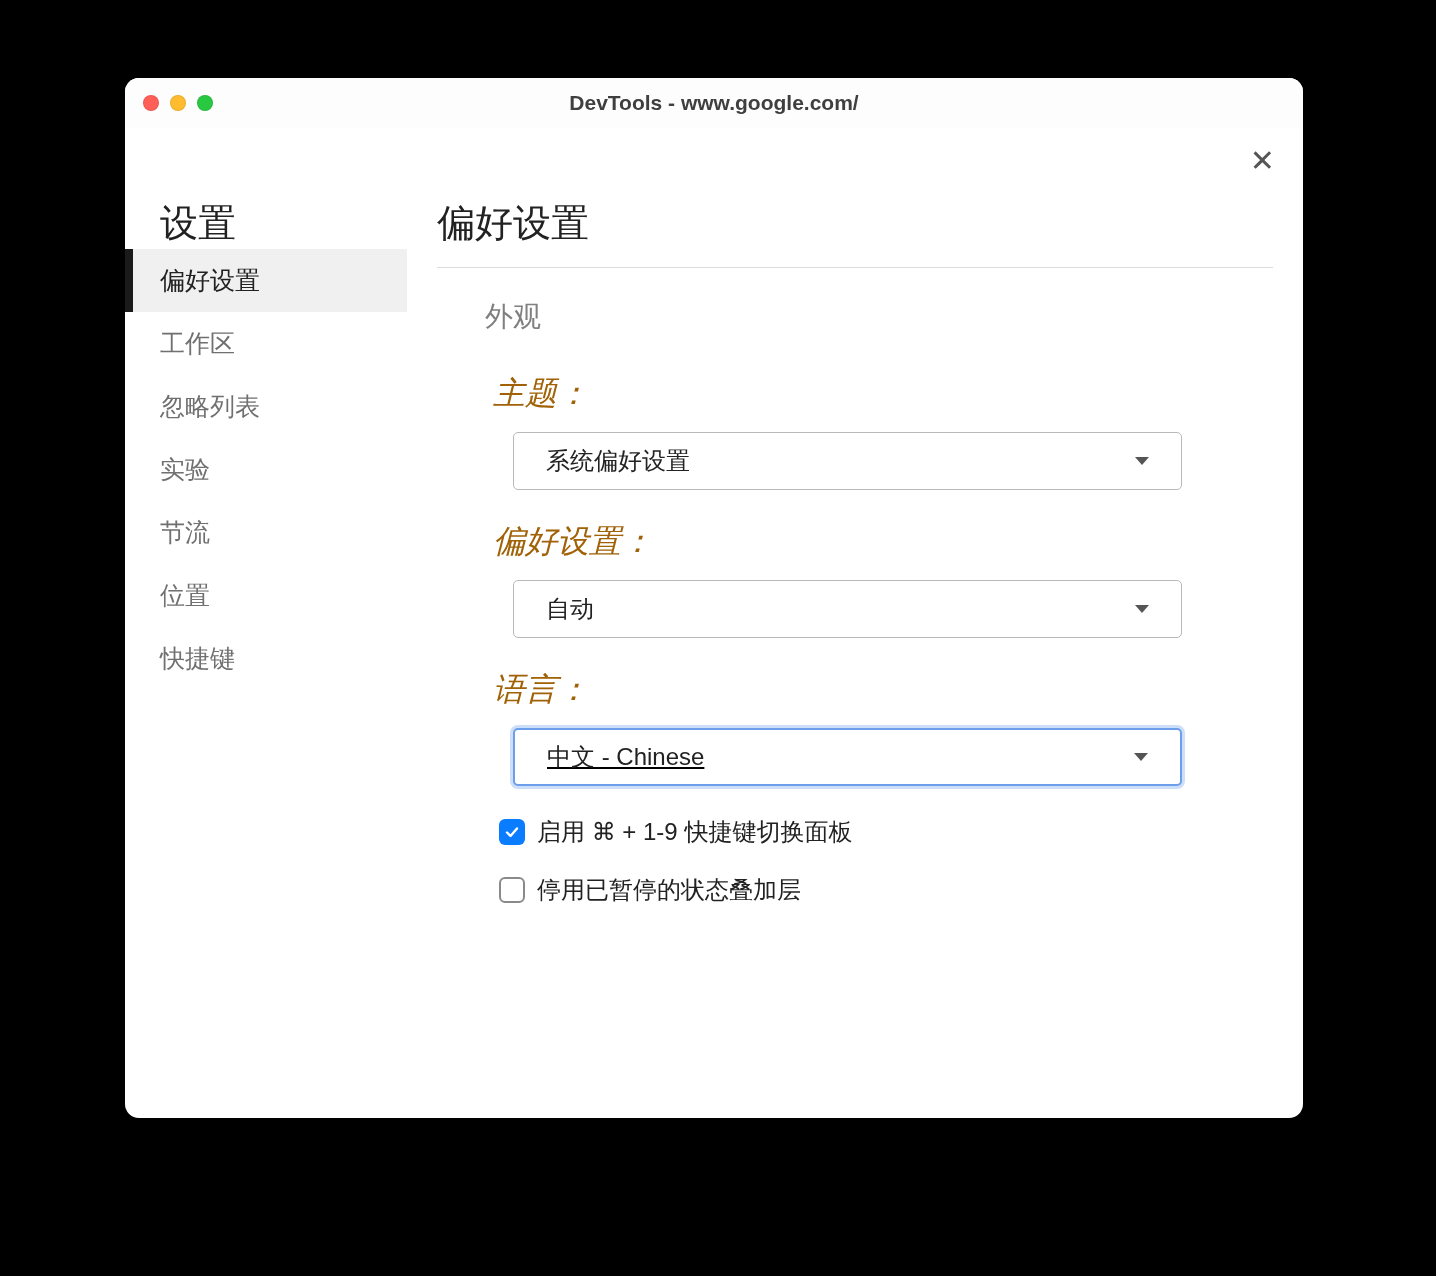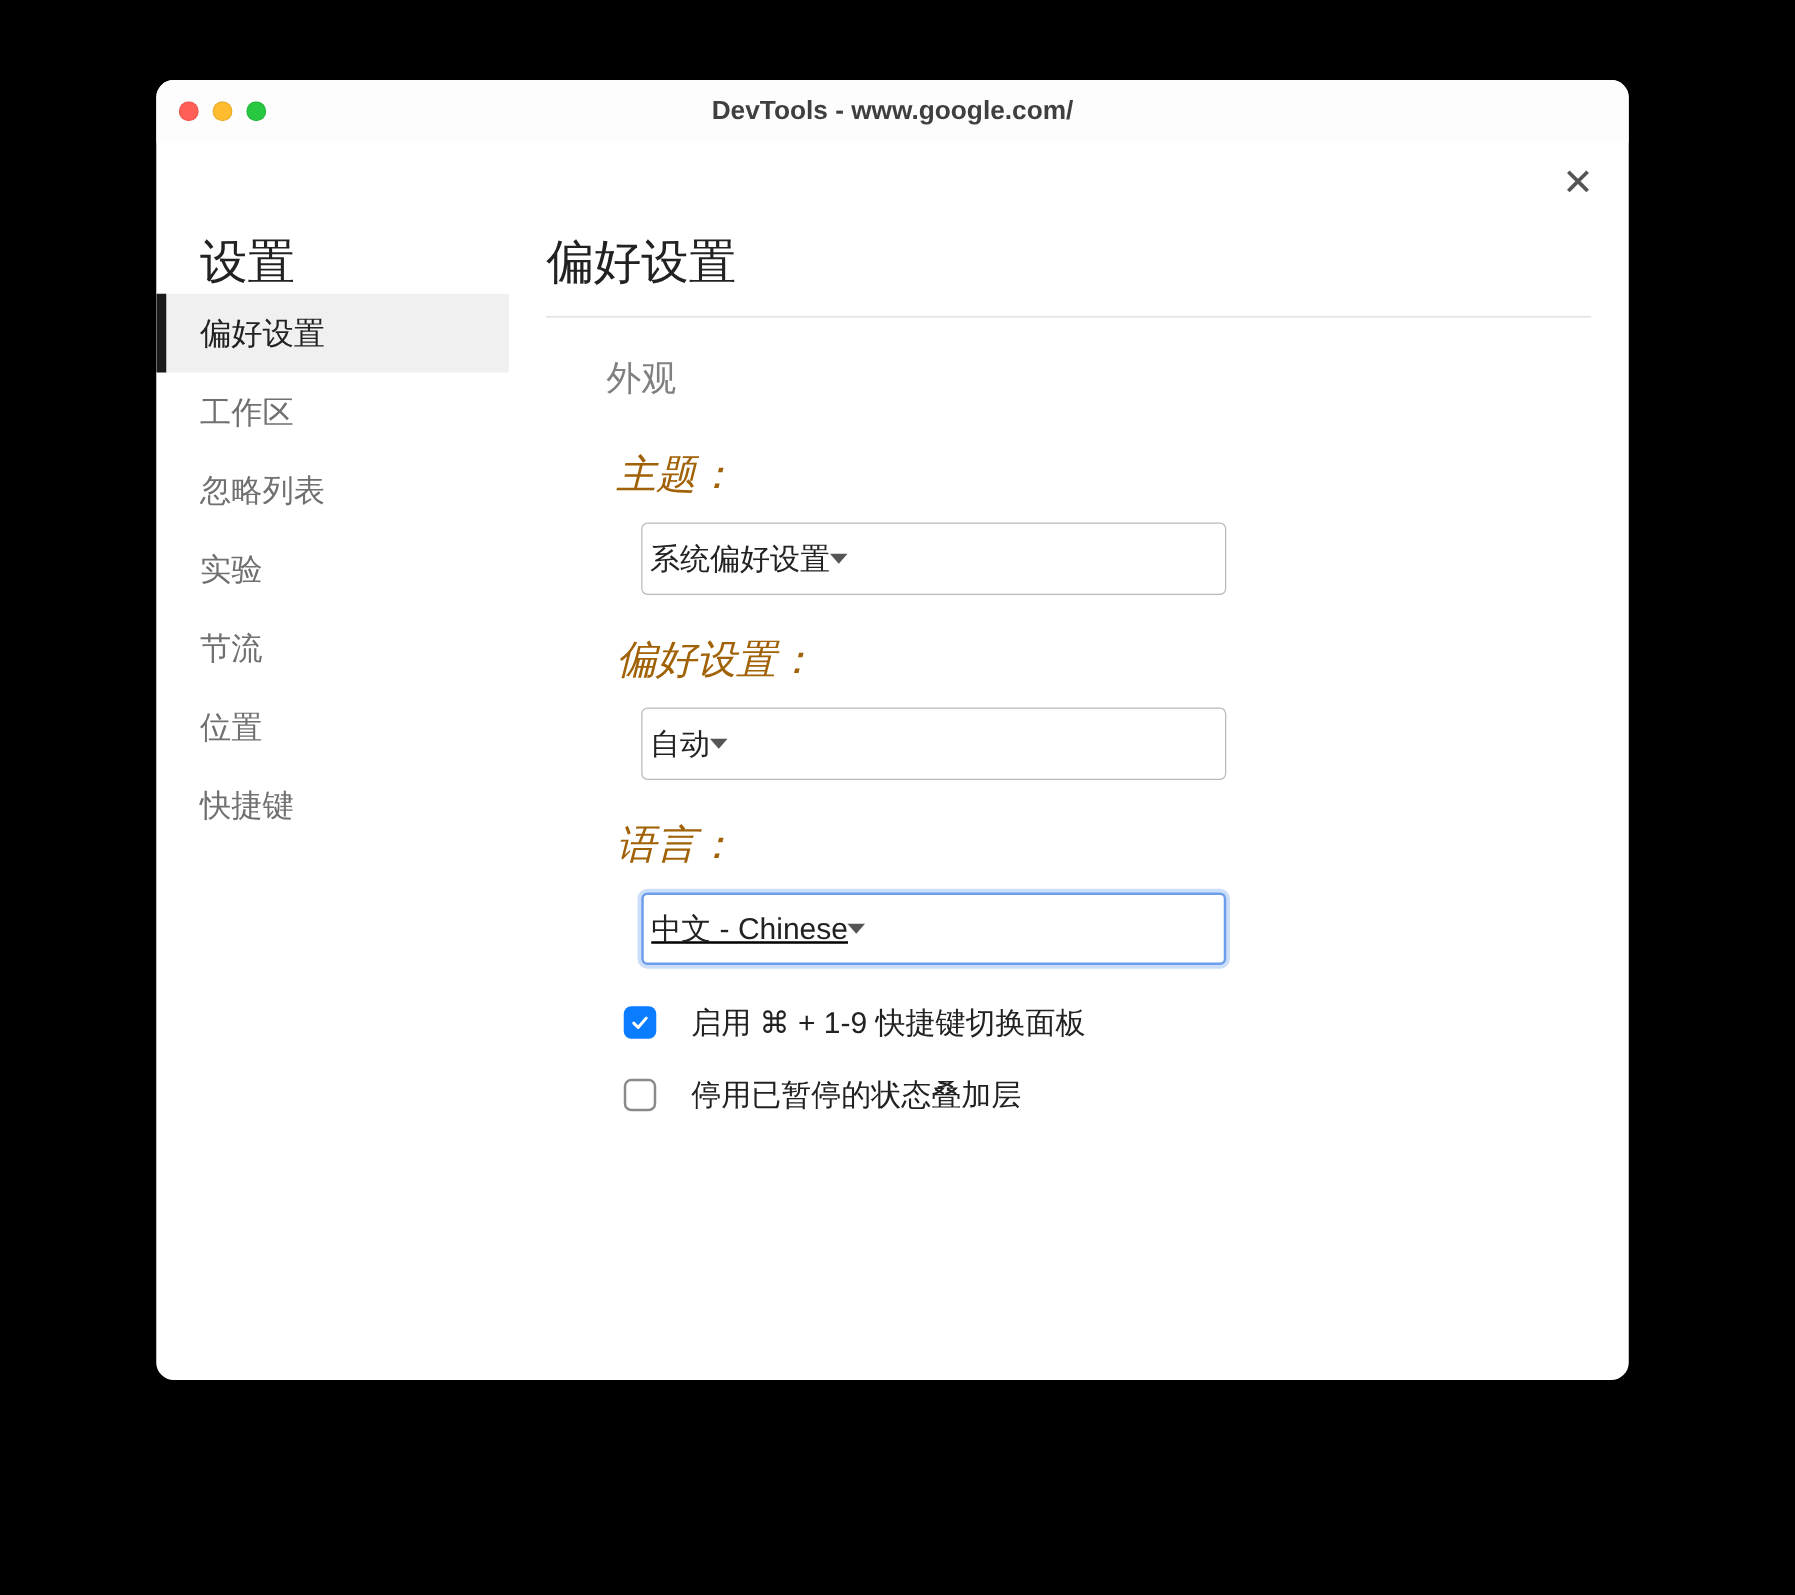--- a/index.html
+++ b/index.html
@@ -6,21 +6,21 @@
     body {
       background: #000;
       width: 1436px;
       height: 1276px;
       font-family: -apple-system, "Helvetica Neue", Arial, "PingFang SC", "Hiragino Sans GB", "Microsoft YaHei", sans-serif;
       position: relative;
     }
     .window {
       position: absolute;
       left: 125px;
-      top: 64px;
+      top: 78px;
       width: 1178px;
       height: 1040px;
       background: #fff;
       border-radius: 14px;
       box-shadow: 0 30px 80px rgba(0,0,0,0.55), 0 0 0 1px rgba(0,0,0,0.05);
       overflow: hidden;
       display: flex;
       flex-direction: column;
     }
     .titlebar {
@@ -111,47 +111,48 @@
     .field-block { margin-bottom: 30px; }
     .field-label {
       font-size: 32px;
       color: #a16207;
       margin-left: 56px;
       margin-bottom: 16px;
       font-style: italic;
     }
     .select-wrap {
       margin-left: 76px;
-      width: 468px;
+      width: 669px;
       height: 58px;
       border: 1px solid #b9b9b9;
       border-radius: 5px;
       display: flex;
       align-items: center;
-      padding: 0 6px;
+      padding: 0 32px;
+      justify-content: space-between;
       cursor: pointer;
       background: #fff;
     }
     .select-wrap.focused {
       border: 2px solid #6d9eeb;
       box-shadow: 0 0 0 3px rgba(110,160,235,0.35);
       text-decoration: underline;
     }
     .select-value { font-size: 24px; color: #222; }
     .select-caret {
       width: 0; height: 0;
       border-left: 7px solid transparent;
       border-right: 7px solid transparent;
       border-top: 8px solid #555;
     }
     .checkbox-row {
       margin-left: 62px;
       display: flex;
       align-items: center;
-      gap: 28px;
+      gap: 12px;
       margin-top: 26px;
       margin-bottom: 26px;
     }
     .checkbox {
       width: 26px; height: 26px;
       border-radius: 6px;
       flex-shrink: 0;
       display: flex;
       align-items: center;
       justify-content: center;

